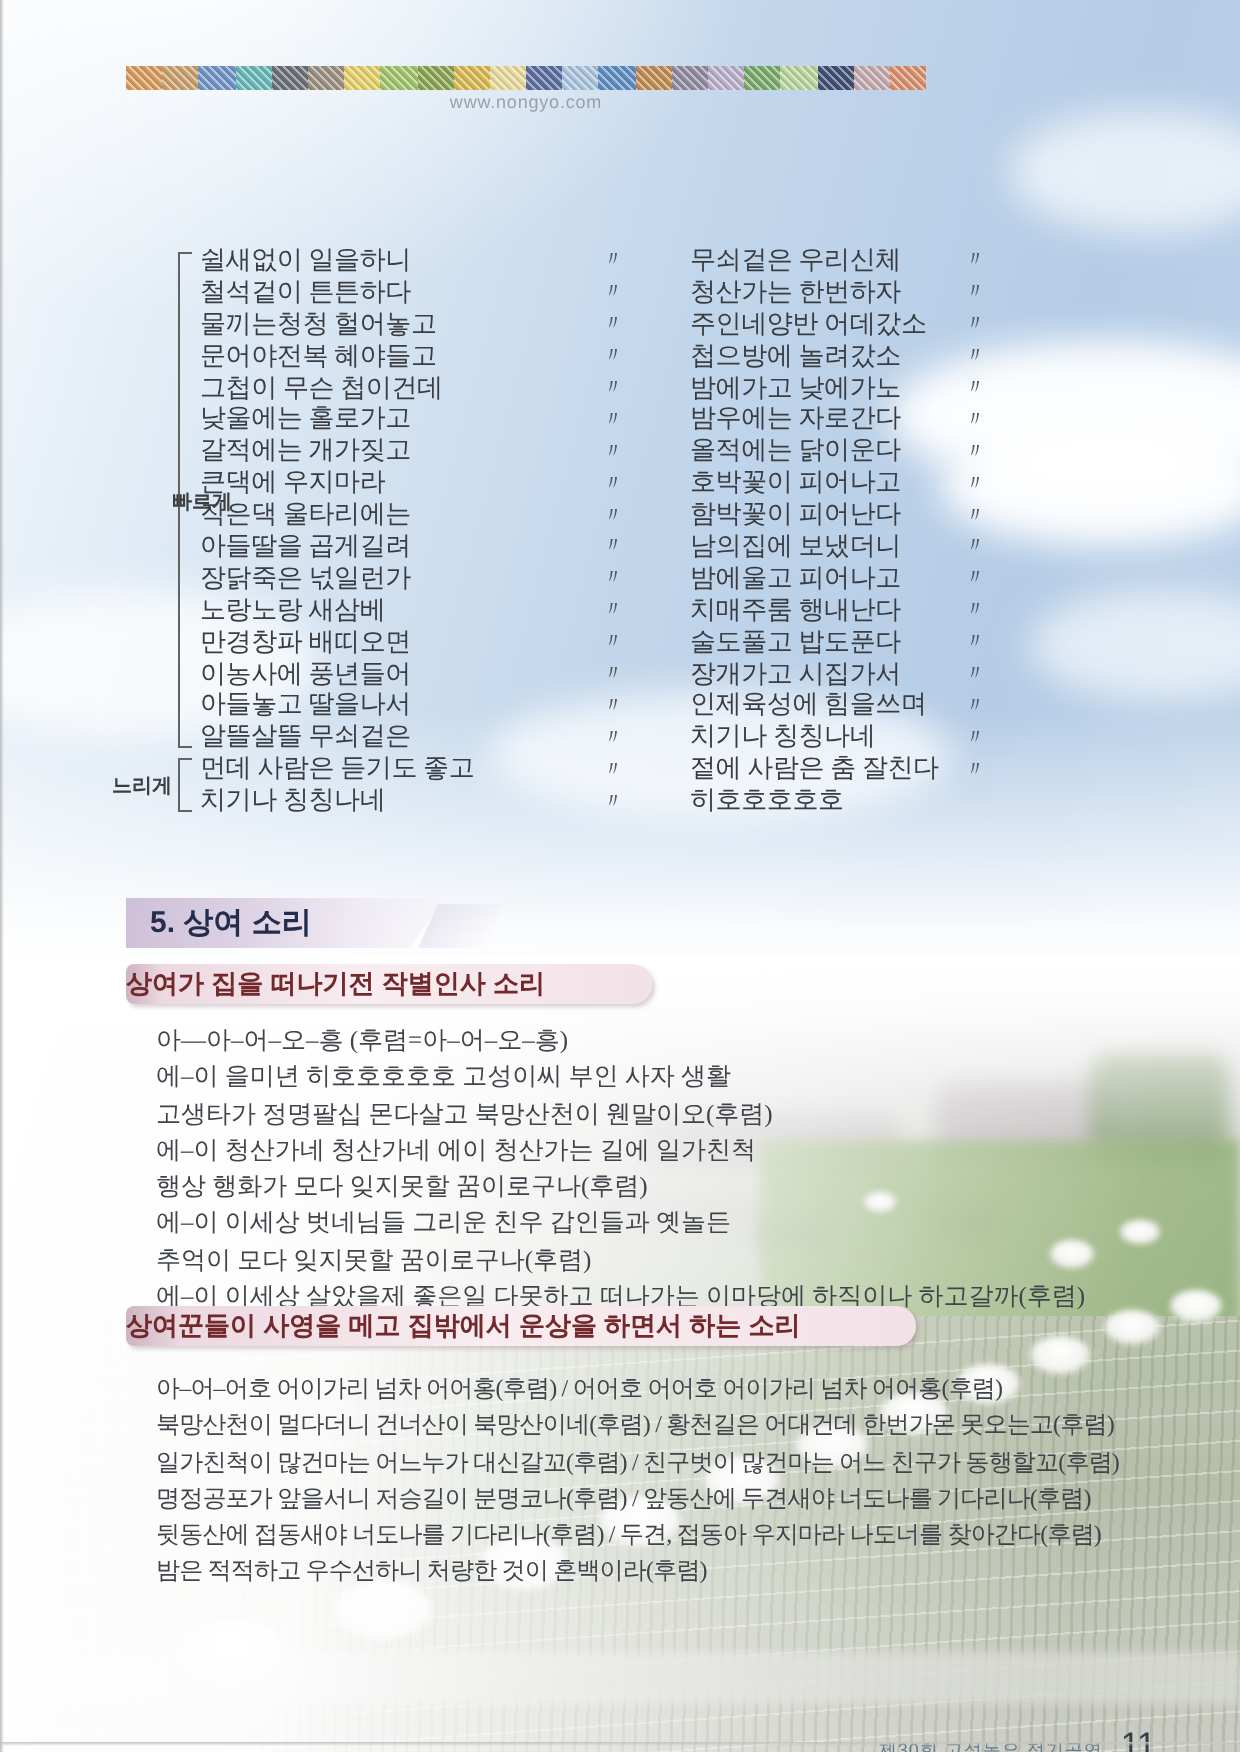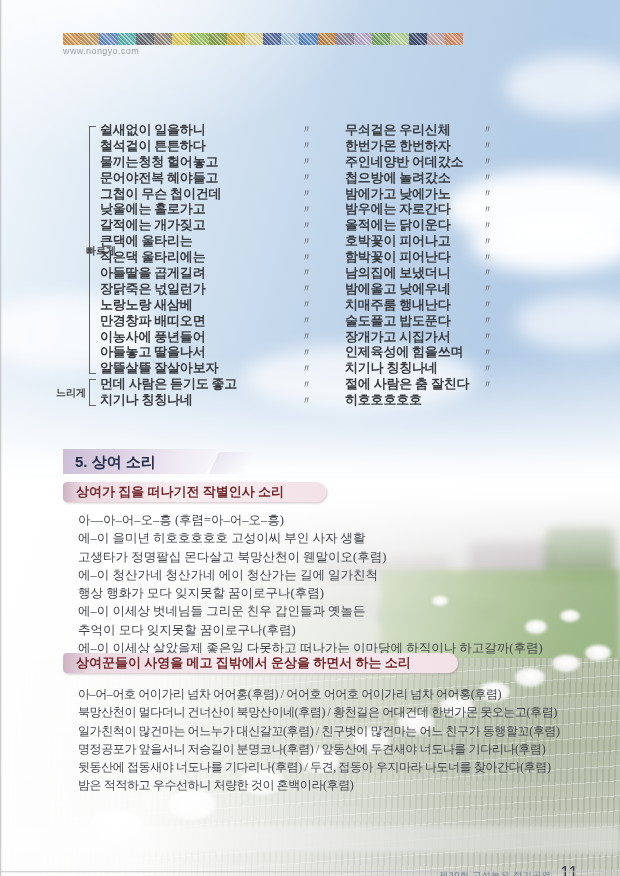--- a/index.html
+++ b/index.html
@@ -30,46 +30,46 @@
        border-radius:50%;filter:blur(1.5px);}
   .photo-wash{position:absolute;inset:0;
        background:
         linear-gradient(to bottom,#ffffff 0%,rgba(255,255,255,.65) 9%,rgba(255,255,255,0) 22%),
         linear-gradient(100deg,#ffffff 0%,rgba(255,255,255,.93) 30%,rgba(255,255,255,.55) 52%,rgba(255,255,255,.18) 72%,rgba(255,255,255,0) 86%);}
   
   .mosaic{position:absolute;left:63px;top:33px;width:400px;height:12px;display:flex;z-index:2;}
   .tile{height:12px;flex:1 0 auto;position:relative;}
   .tile::after{content:"";position:absolute;inset:0;
        background:repeating-linear-gradient(45deg,rgba(255,255,255,.45) 0 1px,rgba(40,40,60,.12) 1px 2px,rgba(0,0,0,0) 2px 3px);}
-  .site{position:absolute;top:46px;left:63px;width:400px;text-align:left;z-index:2;
+  .site{position:absolute;top:46px;left:63px;width:400px;text-align:center;z-index:2;
        font-family:"Liberation Sans","DejaVu Sans",sans-serif;font-size:9px;color:#9aa0a8;letter-spacing:.4px;}
   
   .lyrics{position:absolute;left:0;top:0;width:620px;z-index:5;}
   .col{position:absolute;top:122px;}
   .lrow{height:15.9px;display:flex;justify-content:space-between;align-items:center;}
-  .lrow .t{font-weight:700;font-size:13px;color:#393c41;letter-spacing:-.2px;white-space:nowrap;}
+  .lrow .t{font-weight:400;font-size:13px;color:#393c41;letter-spacing:-.2px;white-space:nowrap;}
   .lrow .d{font-size:11px;color:#55585c;}
   .brk{position:absolute;left:89px;width:7px;border-left:1px solid #636363;}
   .brk::before,.brk::after{content:"";position:absolute;left:0;width:6px;border-top:1px solid #636363;}
   .brk::before{top:0;} .brk::after{bottom:0;}
   .tempo{position:absolute;left:55px;width:32px;text-align:center;z-index:5;
        font-family:"Liberation Sans","DejaVu Sans",sans-serif;font-weight:bold;font-size:10px;color:#3d3d3f;}
   
   .h8{position:absolute;left:63px;top:449px;width:158px;height:25px;z-index:5;
        background:linear-gradient(100deg,#cdbfd8 0%,#ddd2e4 38%,#efe9f3 70%,rgba(246,242,248,.25) 100%);
        clip-path:polygon(0 0,100% 0,90% 100%,0 100%);
        line-height:25px;padding-left:12px;box-sizing:border-box;
        font-family:"Liberation Sans","DejaVu Sans",sans-serif;font-weight:bold;font-size:15px;color:#232d4c;}
   .h8tail{position:absolute;left:214px;top:452px;width:34px;height:22px;z-index:4;opacity:.45;
        background:linear-gradient(100deg,#d8cde2,rgba(255,255,255,0));transform:skewX(-24deg);}
-  .sub{position:absolute;height:20px;line-height:20px;z-index:5;box-sizing:border-box;padding-left:13px;
+  .sub{position:absolute;height:20px;line-height:20px;z-index:5;box-sizing:border-box;
        border-radius:4px 10px 10px 4px;
        background:linear-gradient(to right,#cdb4c2 0%,#ecd9e1 7%,#f8edf0 45%,#f2e2e7 100%);
        box-shadow:1.5px 1.5px 2px rgba(150,120,130,.35);
-       font-family:Liberation Serif, serif;font-weight:bold;font-size:13px;color:#73282c;
+       font-family:Liberation Sans, sans-serif;font-weight:bold;font-size:13px;color:#73282c;
        white-space:nowrap;}
   .sub1{left:63px;top:482px;width:263px;}
   .sub2{left:63px;top:653px;width:395px;}
   
   .para{position:absolute;left:78px;z-index:5;}
   .pline{height:18.3px;line-height:18.3px;font-weight:500;font-size:12.5px;color:#40444a;white-space:nowrap;}
   #para2 .pline{font-size:12px;letter-spacing:-.4px;}
   
   .footer{position:absolute;right:42px;top:831px;z-index:5;display:flex;align-items:baseline;gap:9px;margin-top:32px;}
   .footer .cap{font-family:"Liberation Sans","DejaVu Sans",sans-serif;font-size:9px;color:#66788c;letter-spacing:.5px;}
@@ -175,21 +175,21 @@
         </div>
         <div class="lrow">
           <span class="t">낮울에는 홀로가고</span>
           <span class="d">〃</span>
         </div>
         <div class="lrow">
           <span class="t">갈적에는 개가짖고</span>
           <span class="d">〃</span>
         </div>
         <div class="lrow">
-          <span class="t">큰댁에 울타리는</span>
+          <span class="t">큰댁에 우지마라</span>
           <span class="d">〃</span>
         </div>
         <div class="lrow">
           <span class="t">작은댁 울타리에는</span>
           <span class="d">〃</span>
         </div>
         <div class="lrow">
           <span class="t">아들딸을 곱게길려</span>
           <span class="d">〃</span>
         </div>
@@ -207,39 +207,39 @@
         </div>
         <div class="lrow">
           <span class="t">이농사에 풍년들어</span>
           <span class="d">〃</span>
         </div>
         <div class="lrow">
           <span class="t">아들놓고 딸을나서</span>
           <span class="d">〃</span>
         </div>
         <div class="lrow">
-          <span class="t">알뜰살뜰 잘살아보자</span>
+          <span class="t">알뜰살뜰 무쇠겉은</span>
           <span class="d">〃</span>
         </div>
         <div class="lrow">
           <span class="t">먼데 사람은 듣기도 좋고</span>
           <span class="d">〃</span>
         </div>
         <div class="lrow">
           <span class="t">치기나 칭칭나네</span>
           <span class="d">〃</span>
         </div>
       </div>
     <div class="col" id="col-right" style="left:345px;width:148px;">
         <div class="lrow">
           <span class="t">무쇠겉은 우리신체</span>
           <span class="d">〃</span>
         </div>
         <div class="lrow">
-          <span class="t">한번가몬 한번하자</span>
+          <span class="t">청산가는 한번하자</span>
           <span class="d">〃</span>
         </div>
         <div class="lrow">
           <span class="t">주인네양반 어데갔소</span>
           <span class="d">〃</span>
         </div>
         <div class="lrow">
           <span class="t">첩으방에 놀려갔소</span>
           <span class="d">〃</span>
         </div>
@@ -261,21 +261,21 @@
         </div>
         <div class="lrow">
           <span class="t">함박꽃이 피어난다</span>
           <span class="d">〃</span>
         </div>
         <div class="lrow">
           <span class="t">남의집에 보냈더니</span>
           <span class="d">〃</span>
         </div>
         <div class="lrow">
-          <span class="t">밤에울고 낮에우네</span>
+          <span class="t">밤에울고 피어나고</span>
           <span class="d">〃</span>
         </div>
         <div class="lrow">
           <span class="t">치매주룸 행내난다</span>
           <span class="d">〃</span>
         </div>
         <div class="lrow">
           <span class="t">술도풀고 밥도푼다</span>
           <span class="d">〃</span>
         </div>

